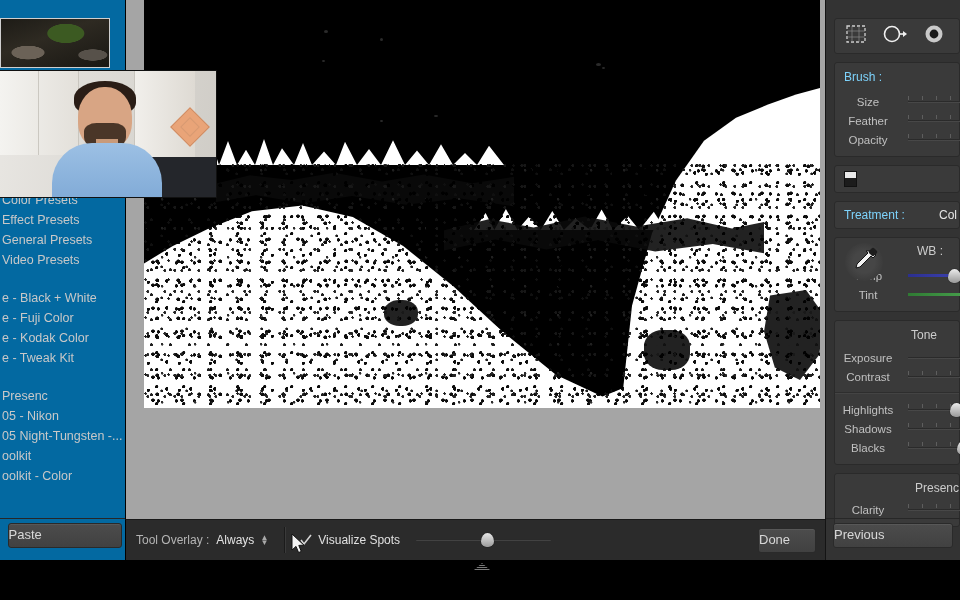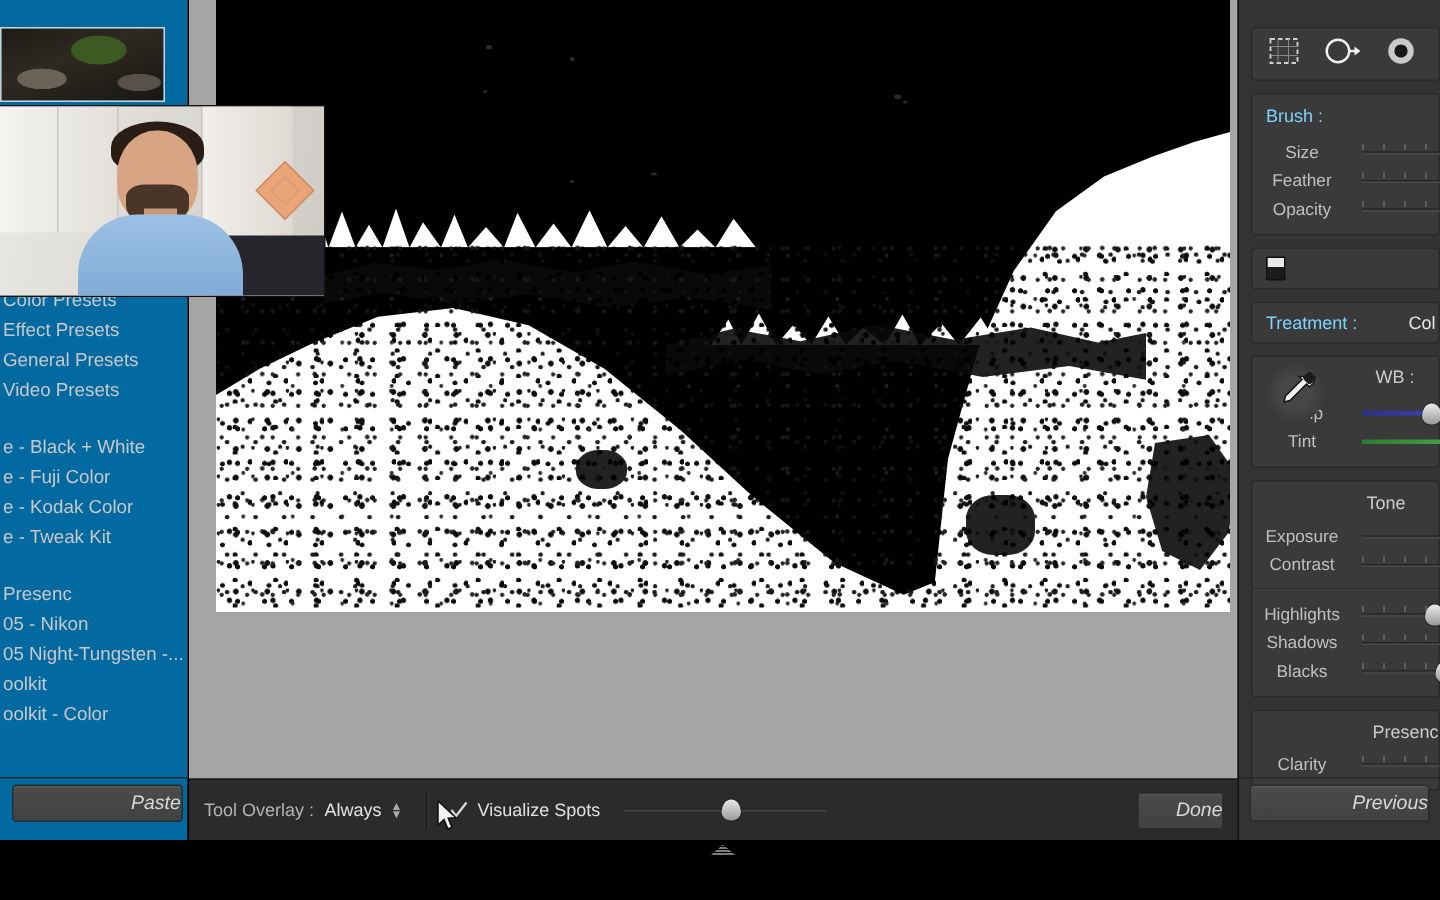--- a/index.html
+++ b/index.html
@@ -25,24 +25,23 @@
   .preset-item.spacer{height:18px;}
   .paste-wrap{
     position:absolute;left:0;top:518px;width:125px;height:32px;
     border-top:1px solid #272727;
     display:flex;align-items:center;justify-content:center;
   }
   .lr-btn{
     background:linear-gradient(#4c4c4c,#414141);
     border:1px solid #2a2a2a;border-radius:3px;
     color:#d8d8d8;font-size:13px;
-    height:23px;line-height:21px;text-align:right;
+    height:23px;line-height:21px;text-align:left;
     box-shadow:0 1px 0 rgba(255,255,255,0.07) inset;
     cursor:pointer;
-    font-style:italic;
   }
   #paste-button{width:112px;margin-left:4px;}
 
   
   #center{
     position:absolute;left:125px;top:0;right:134px;bottom:40px;
     background:#a5a5a5;border-left:1px solid #000;
   }
   #image-canvas{
     position:absolute;left:18px;top:0;width:676px;height:408px;

